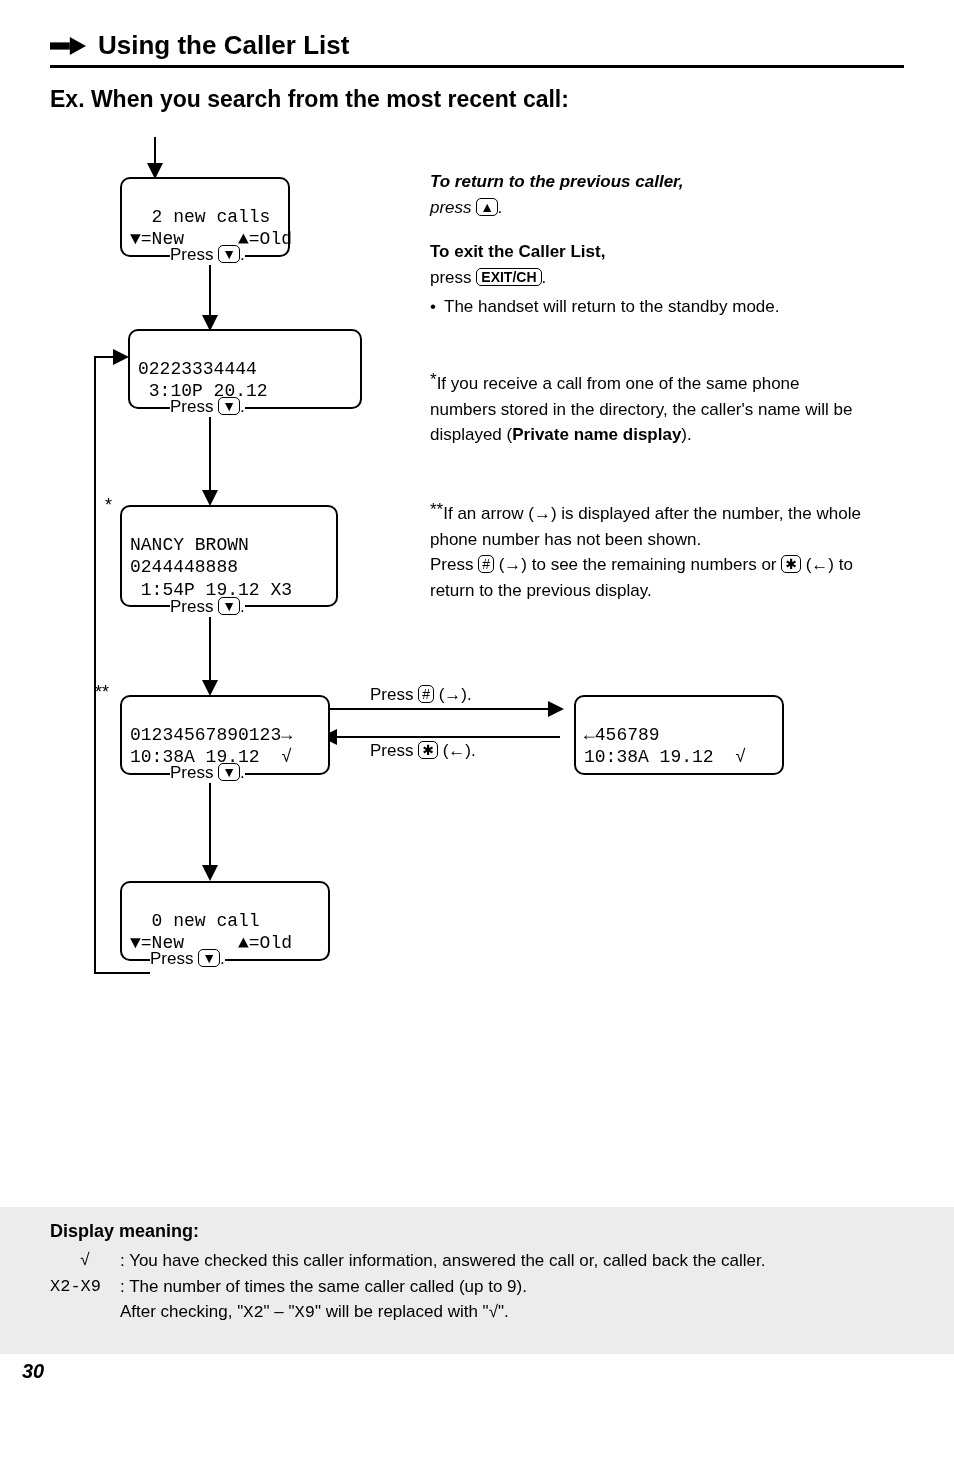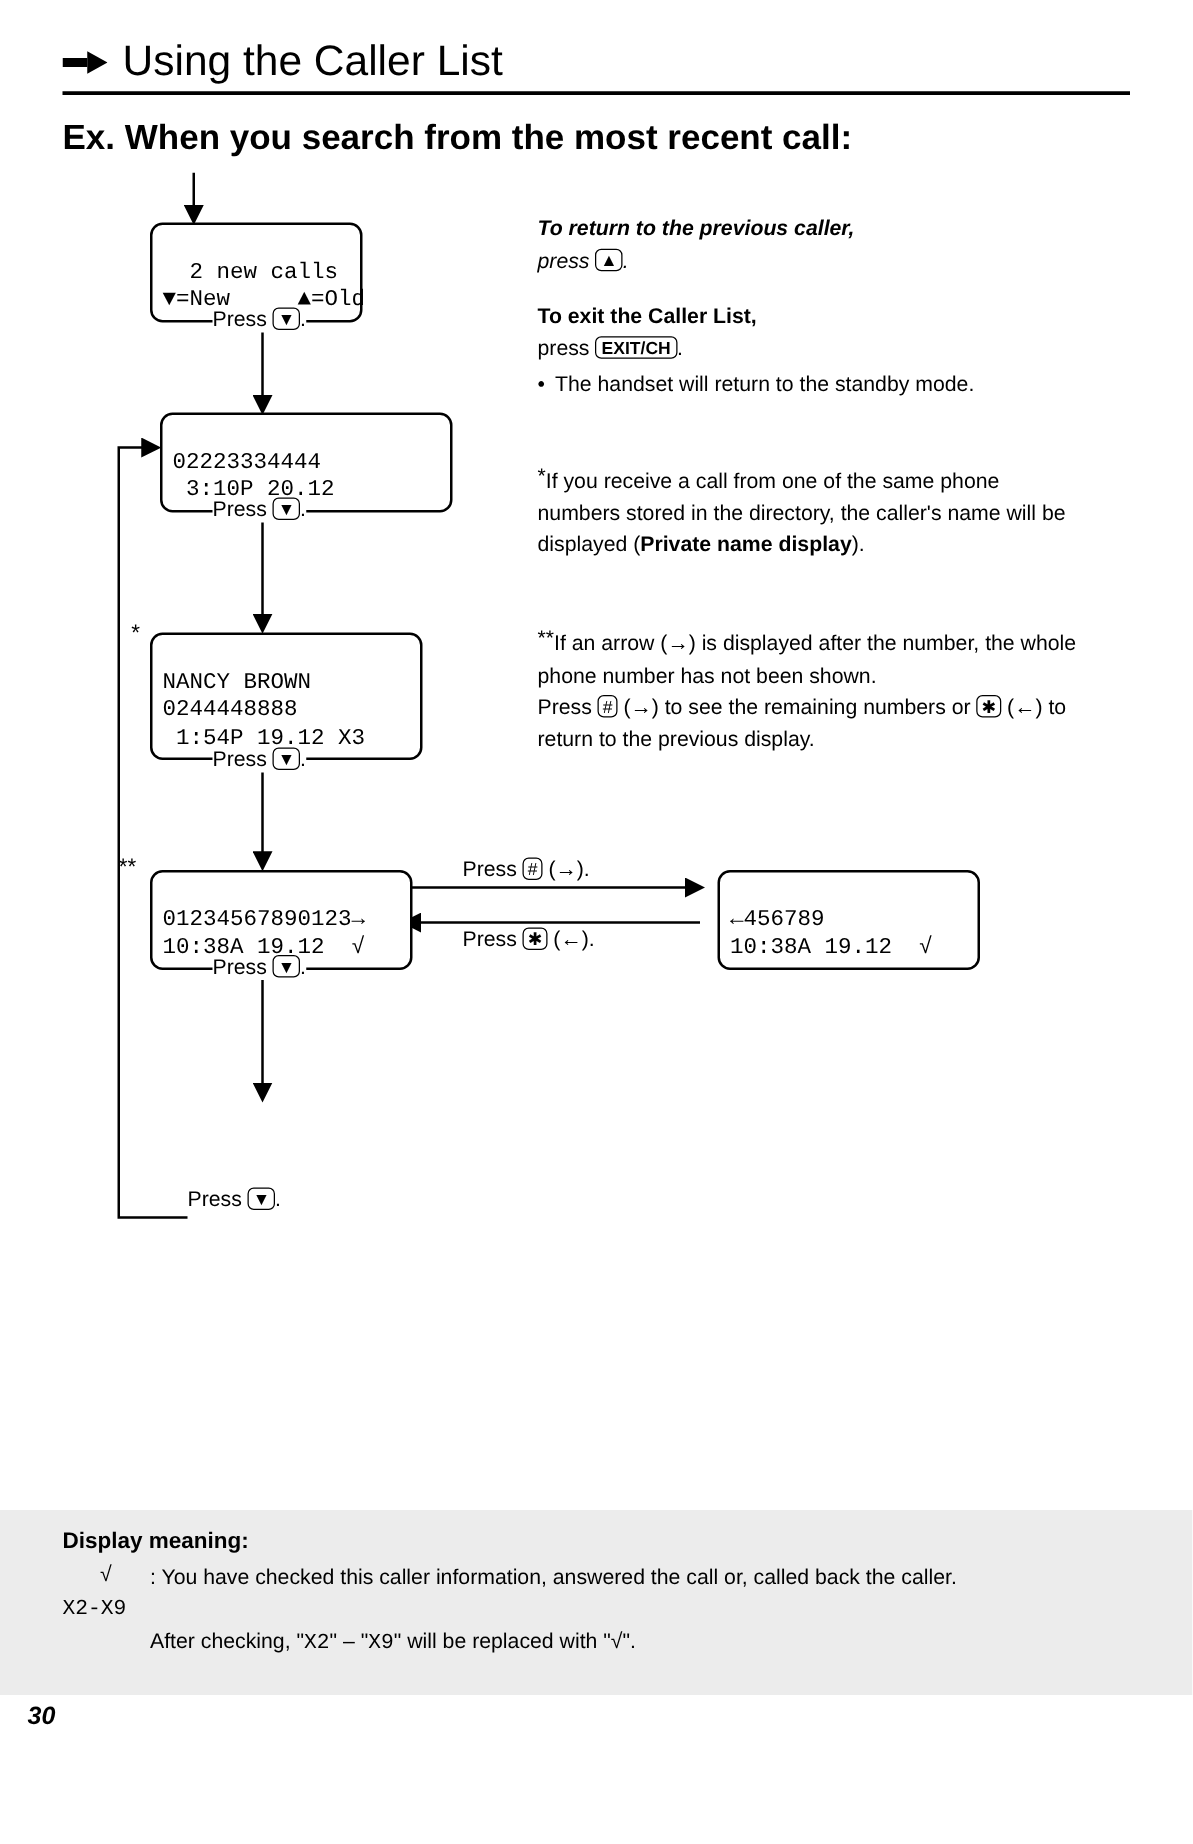--- a/index.html
+++ b/index.html
@@ -22,27 +22,27 @@
     padding-bottom: 4px;
     margin-bottom: 18px;
   }
   .arrow-icon {
     width: 36px;
     height: 22px;
     flex-shrink: 0;
   }
   .arrow-icon svg { width: 100%; height: 100%; }
   .title-text {
-    font-size: 34px;
-    font-weight: normal;
+    font-size: 26px;
+    font-weight: bold;
   }
   .subtitle {
-    font-size: 28px;
-    font-weight: bold;
-    margin-bottom: 12px;
+    font-size: 23px;
+    font-weight: bold;
+    margin-bottom: 24px;
   }
   .intro-box {
     border: 2px solid #000;
     border-radius: 14px;
     padding: 10px 16px;
     font-size: 17px;
     line-height: 1.5;
     margin-bottom: 0;
   }
   .svg-canvas {
@@ -202,20 +202,23 @@
 <span>←456789</span>
 <span>10:38A 19.12  √</span></div>
 
     <div class="plain-label" style="left:320px; top:548px;">
       <span>Press </span><span class="key">#</span><span> (→).</span>
     </div>
     <div class="plain-label" style="left:320px; top:604px;">
       <span>Press </span><span class="key">✱</span><span> (←).</span>
     </div>
 
+    <div class="box" style="left:70px; top:744px; width:210px;">
+<span>  0 new call</span>
+<span>▼=New     ▲=Old</span></div>
     <div class="plain-label" style="left:100px; top:812px;">
       <span>Press </span><span class="key">▼</span><span>.</span>
     </div>
 
     <div class="right-text" style="left:380px; top:32px;font-style:italic;">
       <strong>To return to the previous caller,</strong><br>
       <span>press </span><span class="key">▲</span><span>.</span>
     </div>
 
     <div class="right-text" style="left:380px; top:230px;">
@@ -241,19 +244,19 @@
 
 <div class="footer">
   <div class="footer-title">Display meaning:</div>
   <div class="footer-row">
     <div class="footer-sym" style="text-align:center;">√</div>
     <div class="footer-body">: You have checked this caller information, answered the call or, called back the caller.</div>
   </div>
   <div class="footer-row">
     <div class="footer-sym">X2-X9</div>
     <div class="footer-body">
-      <br>
+      <span>: The number of times the same caller called (up to 9).</span><br>
       <span>After checking, "</span><span style="font-family:'Courier New',monospace;">X2</span><span>" – "</span><span style="font-family:'Courier New',monospace;">X9</span><span>" will be replaced with "√".</span>
     </div>
   </div>
 </div>
 
 <div class="pagenum">30</div>
 
 </body></html>

